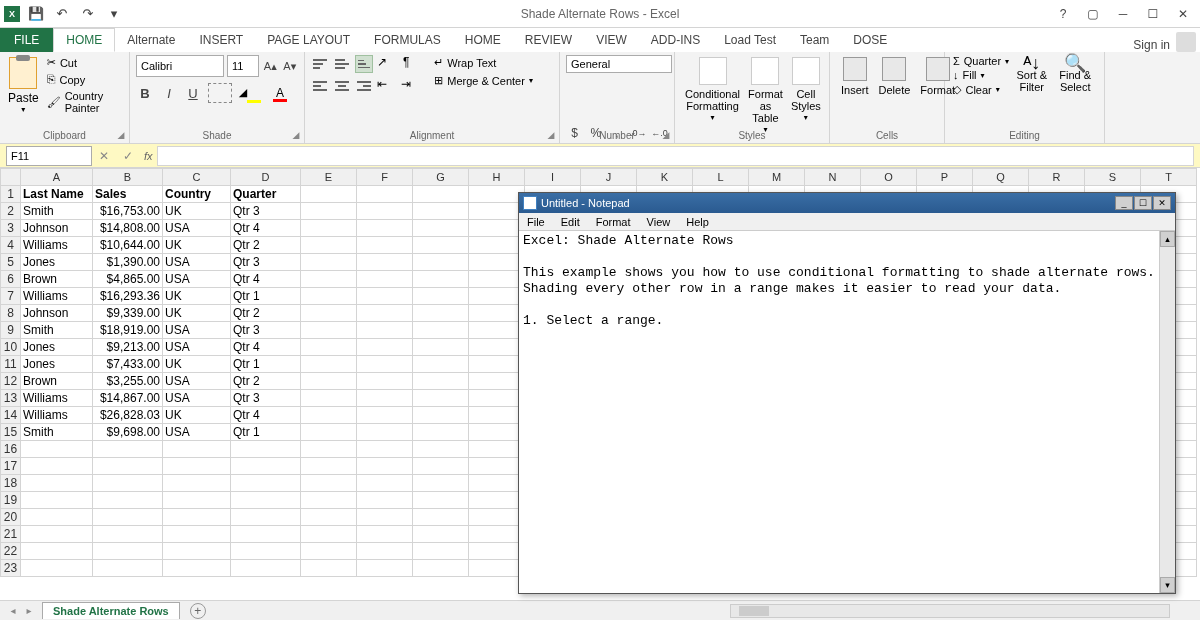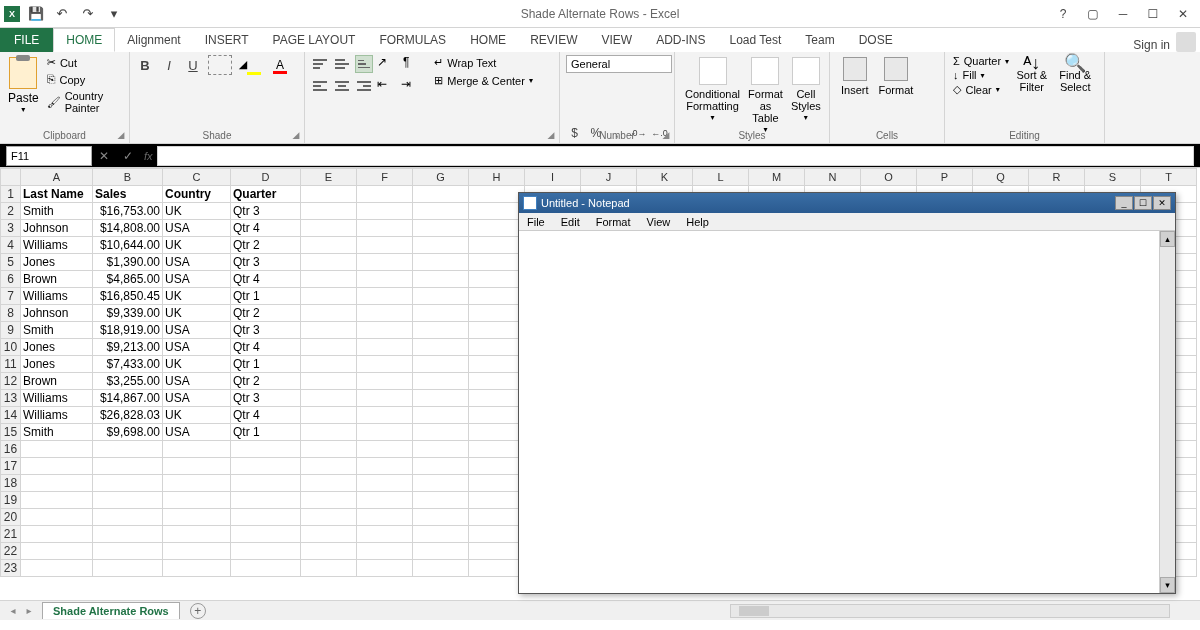--- a/index.html
+++ b/index.html
@@ -73,21 +73,21 @@
     
     .editing-group { width: 160px; }
     .edit-col1 { display: flex; flex-direction: column; gap: 2px; font-size: 11px; }
     .edit-item { display: flex; align-items: center; gap: 4px; cursor: pointer; padding: 0 2px; }
     .edit-big { display: flex; flex-direction: column; align-items: center; cursor: pointer; padding: 2px 3px; font-size: 11px; text-align: center; line-height: 12px; }
     .editing-row { display: flex; }
     
     .ribbon-collapse { position: absolute; right: 4px; bottom: 2px; cursor: pointer; color: #666; font-size: 12px; }
     
     
-    .formula-bar { height: 24px; display: flex; align-items: center; border-bottom: 1px solid #d4d4d4; background: #000000; }
+    .formula-bar { height: 24px; display: flex; align-items: center; border-bottom: 1px solid #d4d4d4; background: #fef9c3; }
     .name-box { width: 86px; height: 20px; border: 1px solid #ababab; margin-left: 6px; padding: 0 4px; font-size: 11px; background: #fff; }
     .fb-btn { width: 24px; height: 20px; display: flex; align-items: center; justify-content: center; cursor: pointer; color: #888; font-size: 12px; }
     .fx-label { font-style: italic; font-size: 11px; color: #666; padding: 0 4px; cursor: pointer; }
     .formula-input { flex: 1; height: 20px; border: 1px solid #d4d4d4; margin-right: 6px; padding: 0 4px; font-size: 11px; }
     
     
     .grid-area { position: relative; height: 432px; overflow: hidden; background: #fff; }
     .grid-table { border-collapse: collapse; font-size: 12px; table-layout: fixed; }
     .grid-table th { background: #f0f0f0; border: 1px solid #d4d4d4; font-weight: normal; color: #333; height: 17px; font-size: 11px; }
     .grid-table td { border: 1px solid #d4d4d4; height: 17px; padding: 0 2px; white-space: nowrap; overflow: hidden; font-size: 12px; }
@@ -140,21 +140,21 @@
     <div class="win-btn">▢</div>
     <div class="win-btn">─</div>
     <div class="win-btn">☐</div>
     <div class="win-btn">✕</div>
   </div>
 </div>
 
 <div class="ribbon-tabs">
   <div class="file-tab">FILE</div>
   <div class="tab active">HOME</div>
-  <div class="tab">Alignment</div>
+  <div class="tab">Alternate</div>
   <div class="tab">INSERT</div>
   <div class="tab">PAGE LAYOUT</div>
   <div class="tab">FORMULAS</div>
   <div class="tab">HOME</div>
   <div class="tab">REVIEW</div>
   <div class="tab">VIEW</div>
   <div class="tab">ADD-INS</div>
   <div class="tab">Load Test</div>
   <div class="tab">Team</div>
   <div class="tab">DOSE</div>
@@ -184,20 +184,26 @@
             <span>🖌</span>
             <span>Country Painter</span>
           </div>
       </div>
     </div>
     <div class="ribbon-group-label">Clipboard</div>
     <div class="group-launcher">◢</div>
   </div>
 
   <div class="ribbon-group font-group">
+    <div class="font-row1">
+      <input class="font-name" value="Calibri" style="">
+      <input class="font-size" value="11" style="">
+      <div class="font-grow">A▴</div>
+      <div class="font-shrink">A▾</div>
+    </div>
     <div class="font-row2">
       <div class="fmt-btn" style="font-weight:bold;">B</div>
       <div class="fmt-btn" style="font-style:italic;">I</div>
       <div class="fmt-btn" style="text-decoration:underline;">U</div>
       <div class="border-btn"></div>
       <div class="fill-btn">
           <span style="font-size:11px;position:relative;top:-4px;">◢</span>
           <div class="fill-sw"></div>
         </div>
       <div class="font-color-btn">
@@ -256,20 +262,21 @@
             <span>↵</span>
             <span>Wrap Text</span>
           </div>
         <div class="wm-item">
             <span>⊞</span>
             <span>Merge &amp; Center</span>
             <span style="font-size:8px;">▾</span>
           </div>
       </div>
     </div>
+    <div class="ribbon-group-label">Alignment</div>
     <div class="group-launcher">◢</div>
   </div>
 
   <div class="ribbon-group number-group">
     <input class="num-format" value="General" style="">
     <div class="num-row">
       <div class="num-btn">$</div>
       <div class="num-btn">%</div>
       <div class="num-btn">,</div>
       <div class="num-btn" style="font-size:9px;">.0→</div>
@@ -295,20 +302,24 @@
         <span>Cell Styles</span>
         <span style="font-size:8px;">▾</span>
       </div>
     <div class="ribbon-group-label">Styles</div>
   </div>
 
   <div class="ribbon-group cells-group">
     <div class="cell-big">
         <div class="cell-ic"></div>
         <span>Insert</span>
+      </div>
+    <div class="cell-big">
+        <div class="cell-ic"></div>
+        <span>Delete</span>
       </div>
     <div class="cell-big">
         <div class="cell-ic"></div>
         <span>Format</span>
       </div>
     <div class="ribbon-group-label">Cells</div>
   </div>
 
   <div class="ribbon-group editing-group">
     <div class="editing-row">
@@ -511,21 +522,21 @@
           <td class=""></td>
           <td class=""></td>
           <td class=""></td>
           <td class=""></td>
           <td class=""></td>
           <td class=""></td>
         </tr>
         <tr>
           <td class="row-header">7</td>
           <td class="">Williams</td>
-          <td class="num-cell">$16,850.45</td>
+          <td class="num-cell">$16,293.36</td>
           <td class="">UK</td>
           <td class="">Qtr 1</td>
           <td class=""></td>
           <td class=""></td>
           <td class=""></td>
           <td class=""></td>
           <td class=""></td>
           <td class=""></td>
           <td class=""></td>
           <td class=""></td>
@@ -932,17 +943,22 @@
       <div class="np-ctrl">✕</div>
     </div>
   </div>
   <div class="np-menu">
     <div class="np-menu-item">File</div>
     <div class="np-menu-item">Edit</div>
     <div class="np-menu-item">Format</div>
     <div class="np-menu-item">View</div>
     <div class="np-menu-item">Help</div>
   </div>
+  <div class="np-body">Excel: Shade Alternate Rows
+
+This example shows you how to use conditional formatting to shade alternate rows. Shading every other row in a range makes it easier to read your data.
+
+1. Select a range.</div>
   <div class="np-scroll">
     <div class="np-scroll-up">▴</div>
     <div class="np-scroll-down">▾</div>
   </div>
 </div>
 
 </body></html>

